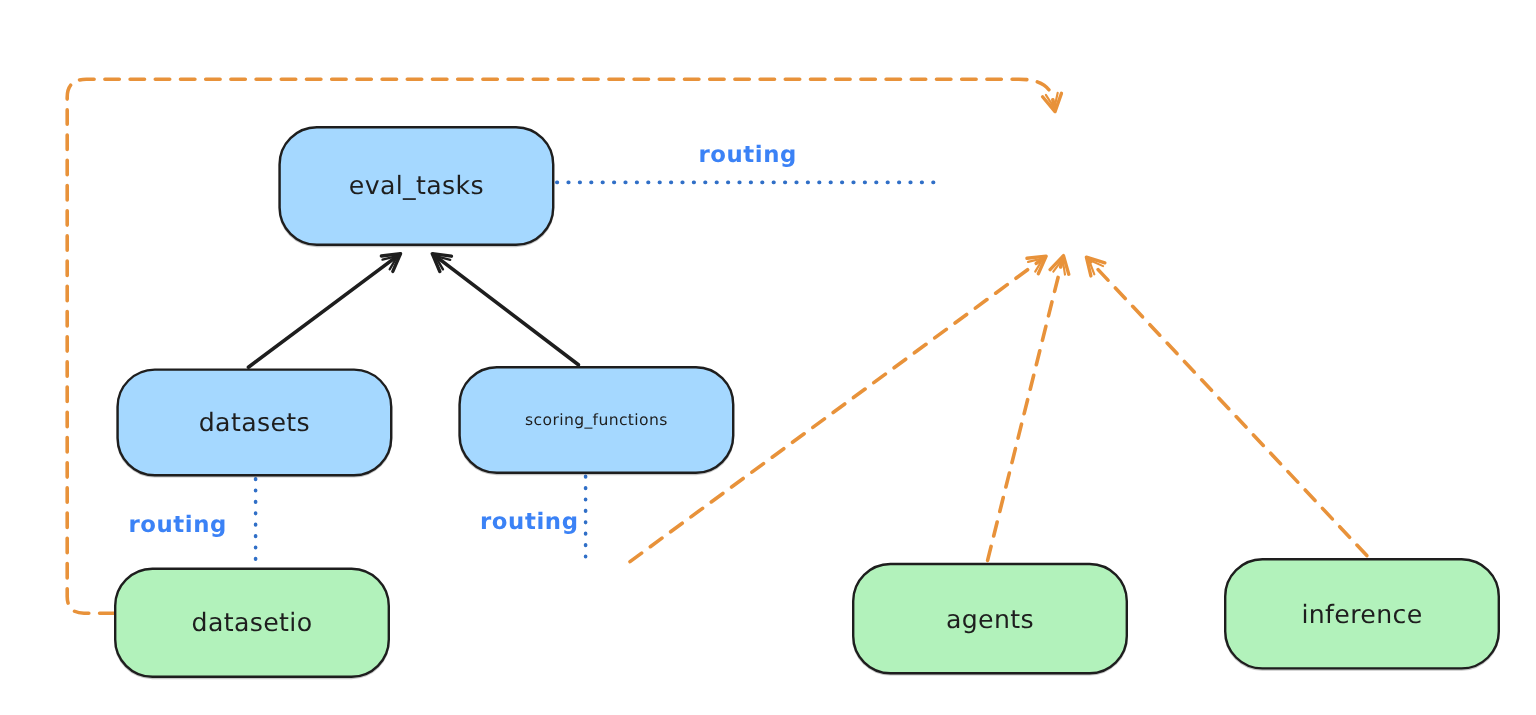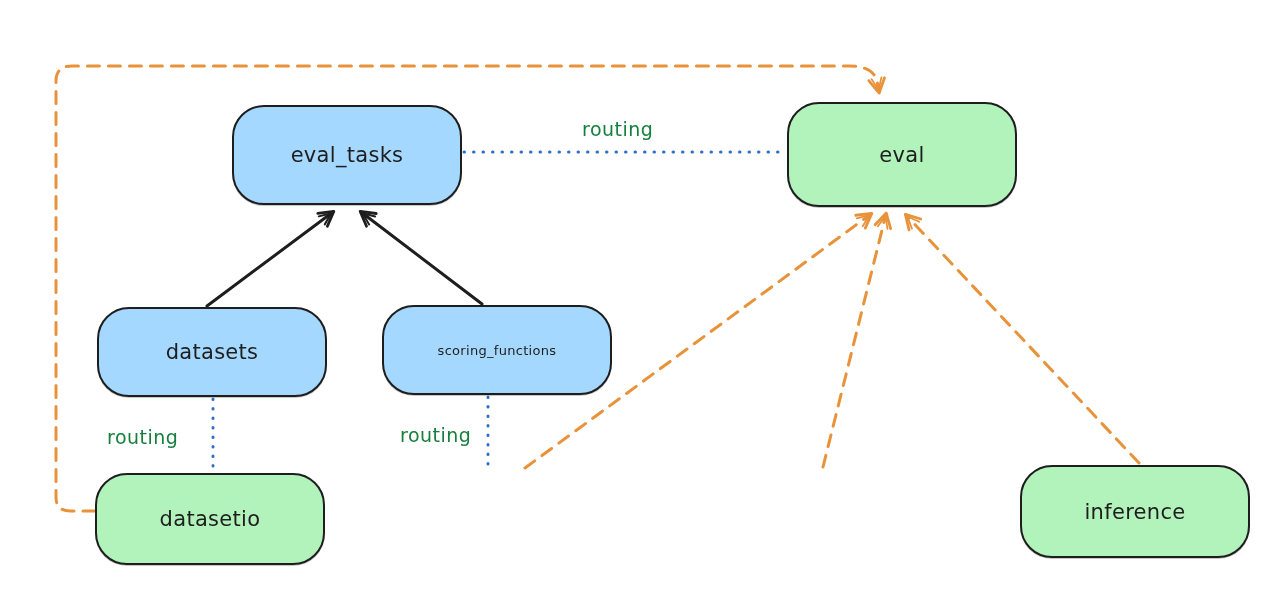--- a/index.html
+++ b/index.html
@@ -26,22 +26,22 @@
   #node-eval_tasks        {left:232px; top:105px; width:230px; height:100px;}
   #node-eval              {left:787px; top:102px; width:230px; height:105px;}
   #node-datasets          {left:97px;  top:307px; width:230px; height:90px;align-items:center;}
   #node-scoring_functions {left:382px; top:305px; width:230px; height:90px; font-size:13px;}
   #node-datasetio         {left:95px;  top:473px; width:230px; height:92px;align-items:center;}
   #node-scoring           {left:385px; top:469px; width:230px; height:93px;}
   #node-agents            {left:710px; top:469px; width:230px; height:93px;}
   #node-inference         {left:1020px;top:465px; width:230px; height:93px;}
   .edge-label{
     position:absolute;
-    color:#15803d;
-    font-size:19px;font-weight:normal;
+    color:#3b82f6;
+    font-size:19px;font-weight:bold;
     letter-spacing:0.5px;
   }
   #routing-label-1{left:582px; top:118px;}
   #routing-label-2{left:107px; top:426px;}
   #routing-label-3{left:400px; top:424px;}
 </style>
 </head>
 <body>
 
 <div id="canvas">
@@ -69,37 +69,37 @@
 
     <path d="M 525 468 L 871 214" fill="none" stroke="#e8923a" stroke-width="3" stroke-linecap="round" stroke-dasharray="12 9" marker-end="url(#arrow-orange)"></path>
     <path d="M 823 467 L 886 214" fill="none" stroke="#e8923a" stroke-width="3" stroke-linecap="round" stroke-dasharray="12 9" marker-end="url(#arrow-orange)"></path>
     <path d="M 1139 463 L 906 215" fill="none" stroke="#e8923a" stroke-width="3" stroke-linecap="round" stroke-dasharray="12 9" marker-end="url(#arrow-orange)"></path>
   </svg>
 
   <div class="node blue" id="node-eval_tasks">
     <span>eval_tasks</span>
   </div>
 
-  <div class="node green" id="node-eval">
-    <span>eval</span>
-  </div>
 
   <div class="node blue" id="node-datasets">
     <span>datasets</span>
   </div>
 
   <div class="node blue" id="node-scoring_functions">
     <span>scoring_functions</span>
   </div>
 
   <div class="node green" id="node-datasetio">
     <span>datasetio</span>
   </div>
 
 
+  <div class="node green" id="node-agents">
+    <span>agents</span>
+  </div>
 
   <div class="node green" id="node-inference">
     <span>inference</span>
   </div>
 
   <div class="edge-label" id="routing-label-1">routing</div>
   <div class="edge-label" id="routing-label-2">routing</div>
   <div class="edge-label" id="routing-label-3">routing</div>
 
 </div>

